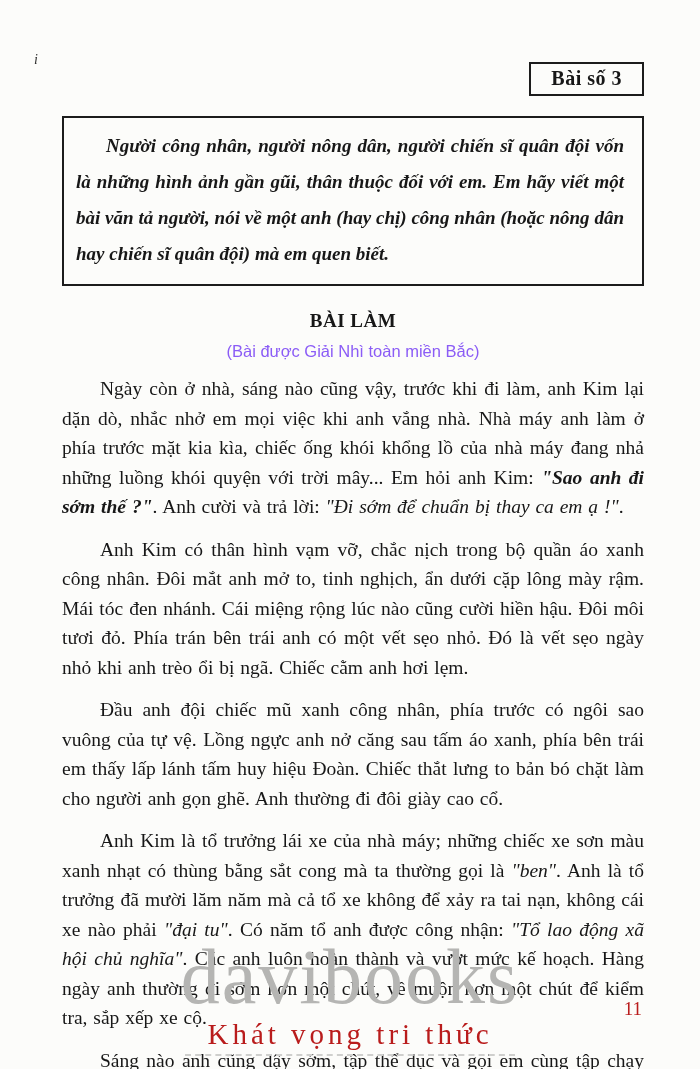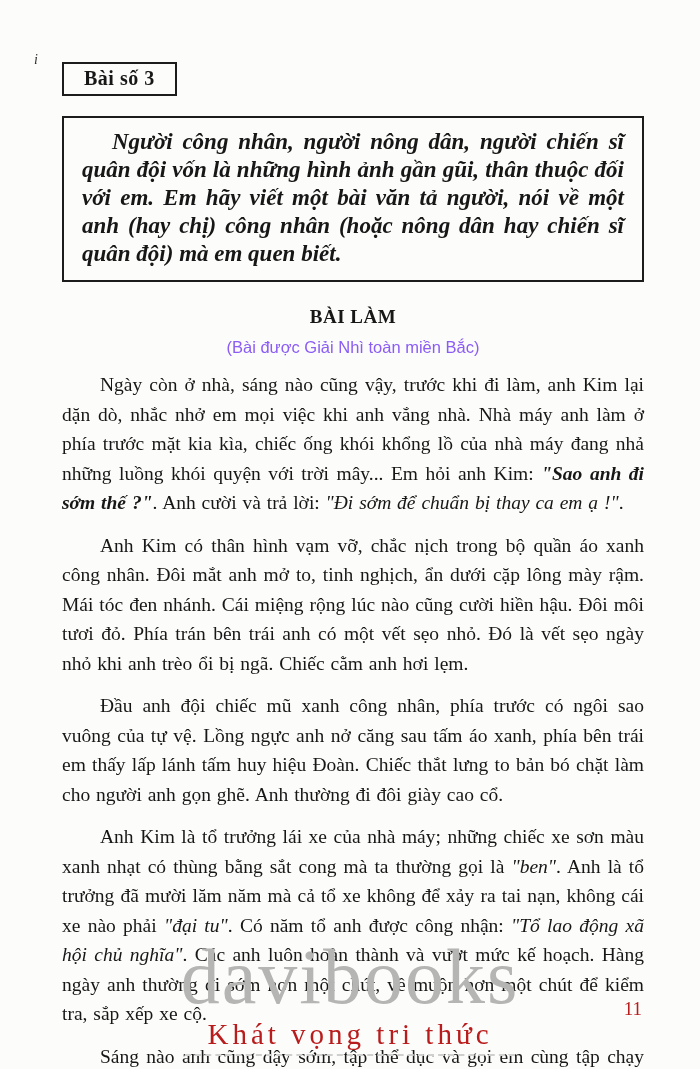--- a/index.html
+++ b/index.html
@@ -20,43 +20,43 @@
     position: absolute;
     left: 62px; right: 56px; top: 48px;
   }
   .stray-mark {
     position: absolute;
     left: 34px; top: 52px;
     font-style: italic;
     font-size: 14px;
     color: #333;
   }
-  .lesson-box-wrap { text-align: left; margin-top: 14px; }
+  .lesson-box-wrap { text-align: right; margin-top: 14px; }
   .lesson-box {
     display: inline-block;
     border: 2px solid #1c1c1c;
     padding: 3px 20px 4px 20px;
     font-weight: bold;
     font-size: 20px;
     letter-spacing: 0.5px;
   }
   .subtitle {
     text-align: center;
     font-weight: bold;
     font-size: 16.5px;
     margin-top: 20px;
   }
   .prompt-box {
     border: 2px solid #1c1c1c;
     margin-top: 20px;
-    padding: 10px 18px 12px 18px;
+    padding: 10px 18px 12px 12px;
     font-weight: bold;
     font-style: italic;
-    font-size: 23px;
-    line-height: 28px;
+    font-size: 19px;
+    line-height: 36px;
     text-align: justify;
     text-indent: 30px;
   }
   .essay-heading {
     text-align: center;
     font-weight: bold;
     font-size: 19px;
     margin-top: 24px;
     letter-spacing: 0.5px;
   }

